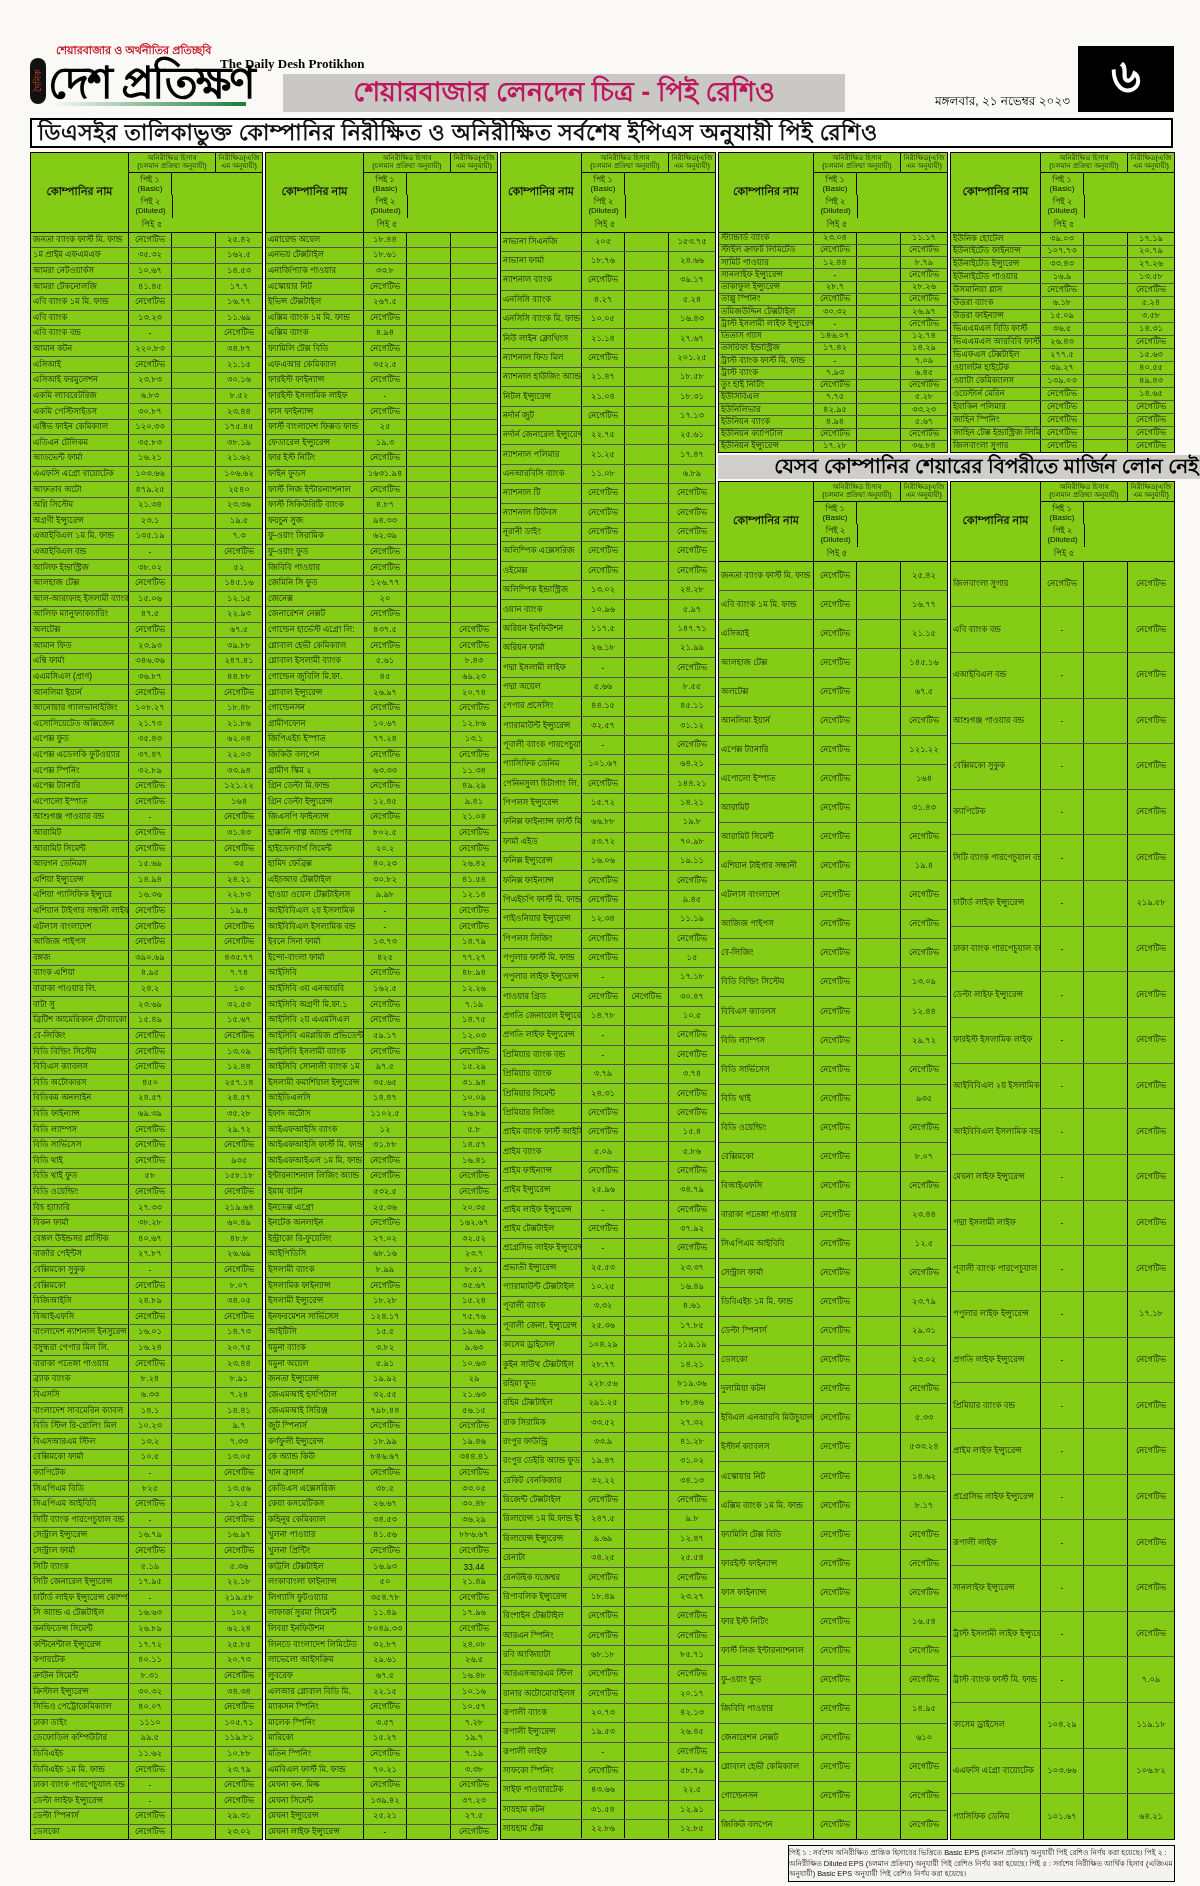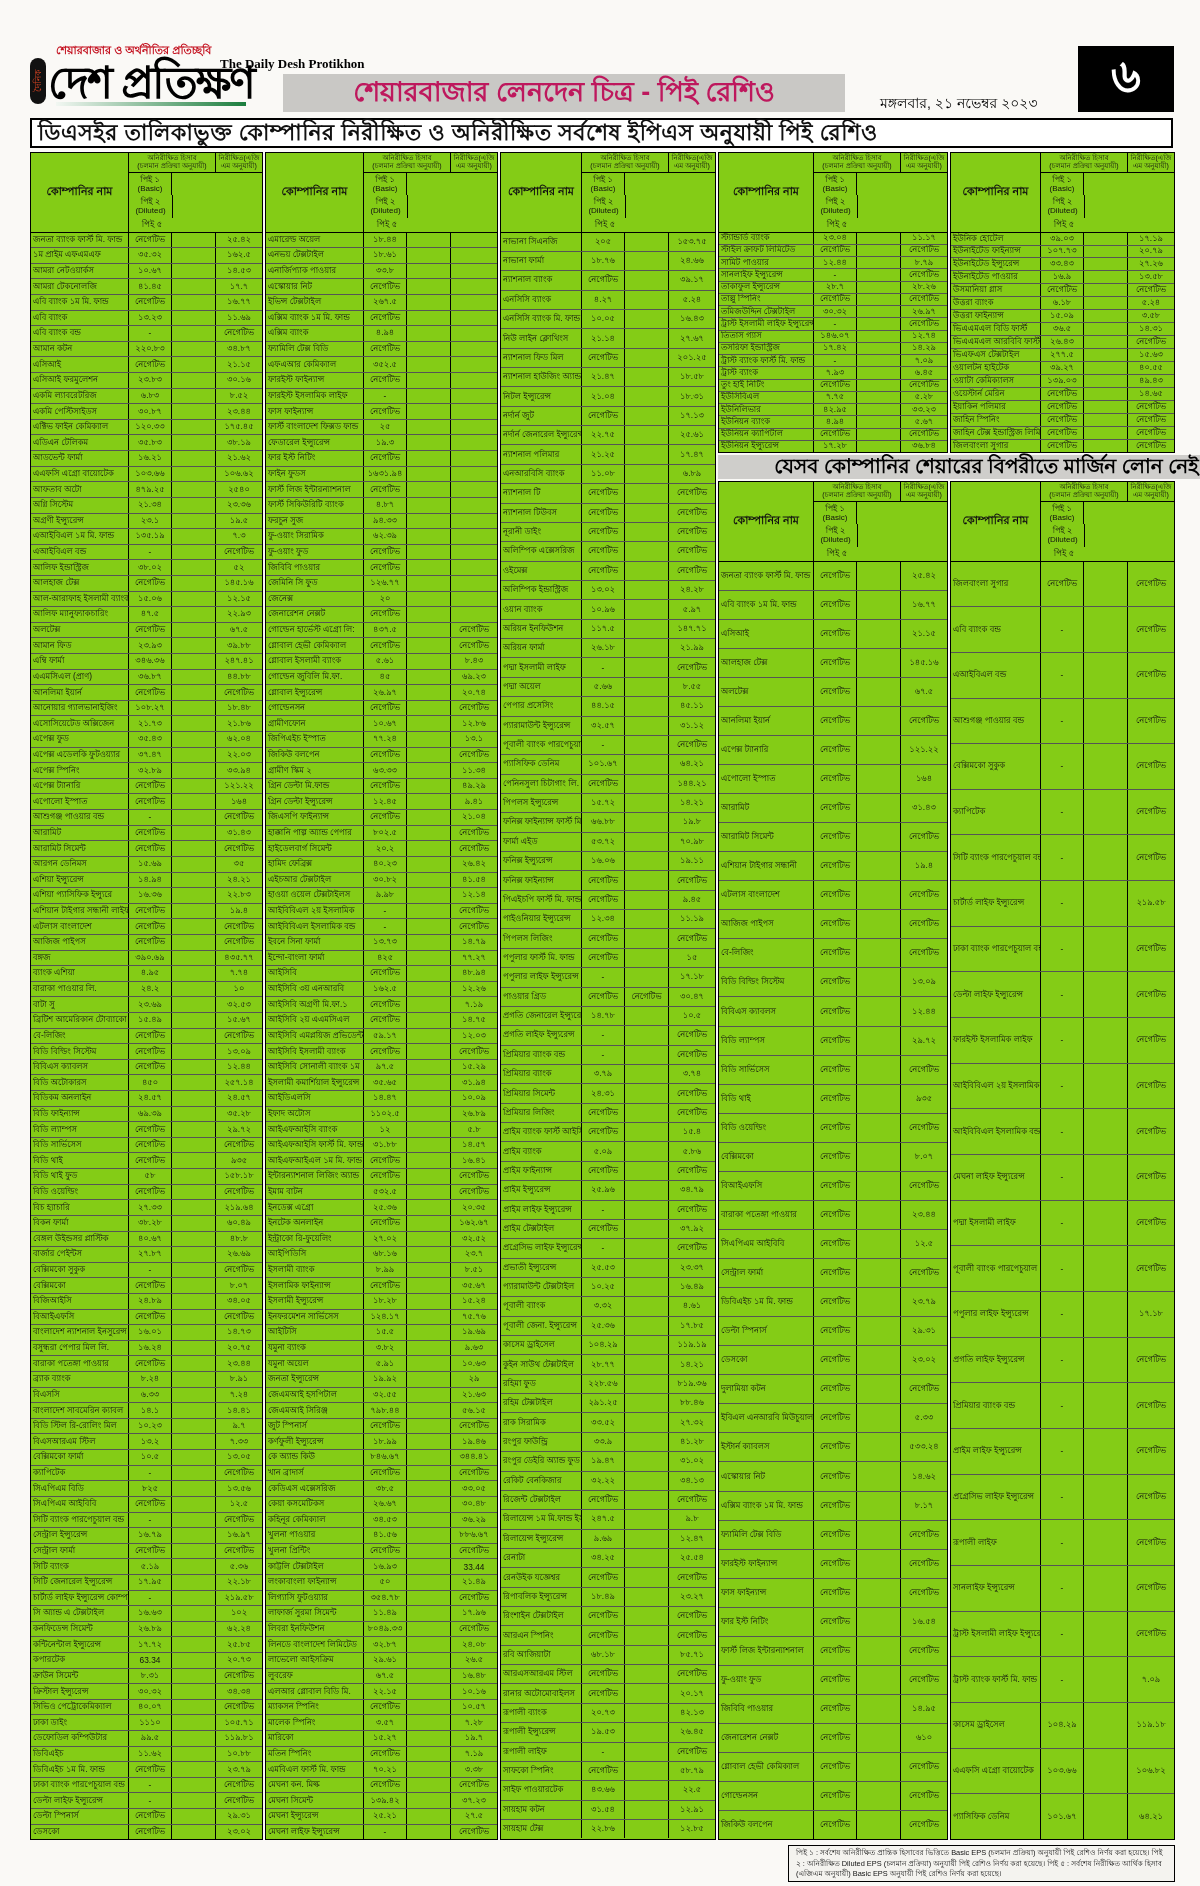--- a/index.html
+++ b/index.html
@@ -10,21 +10,21 @@
   #daily-badge{position:absolute;left:0px;top:18px;width:16px;height:46px;background:#111;color:#d42;
     writing-mode:vertical-rl;transform:rotate(180deg);font-size:9px;text-align:center;border-radius:8px;}
   #mast-title{position:absolute;left:18px;top:10px;font-size:44px;font-weight:900;letter-spacing:-2px;color:#000;}
   #green-line{position:absolute;left:26px;top:62px;width:190px;height:4px;
     background:linear-gradient(to right,#f2f7f2,#1b7d3d);}
   #mast-sub{position:absolute;left:220px;top:56px;font-size:13px;font-weight:bold;color:#000;
     font-family:"Liberation Serif",serif;white-space:nowrap;}
   
   #titlebar{position:absolute;left:283px;top:74px;width:562px;height:38px;background:#c9c8c5;
     display:flex;align-items:center;justify-content:center;font-size:27px;font-weight:bold;color:#be185d;}
-  #date-line{position:absolute;left:880px;top:92px;width:190px;font-size:14px;text-align:left;color:#000;}
+  #date-line{position:absolute;left:880px;top:92px;width:190px;font-size:12px;text-align:right;color:#000;}
   #pageno-box{position:absolute;left:1078px;top:46px;width:96px;height:66px;background:#000;color:#fff;
     display:flex;align-items:center;justify-content:center;font-size:46px;font-weight:bold;}
   
   #section-title{position:absolute;left:30px;top:118px;width:1143px;height:30px;border:2px solid #000;
     background:#fff;display:flex;align-items:center;justify-content:flex-start;padding-left:6px;
     font-size:22px;font-weight:bold;letter-spacing:0.5px;box-sizing:border-box;}
   
   .pe-table{position:absolute;display:flex;flex-direction:column;border:1.5px solid #000;background:#84cc16;box-sizing:border-box;}
   .thead{display:flex;border-bottom:1px solid #000;flex:0 0 auto;}
   .th-name{flex:1.35;display:flex;align-items:center;justify-content:center;font-size:11px;font-weight:bold;
@@ -44,21 +44,21 @@
     white-space:nowrap;display:flex;align-items:center;}
   .c-v1{width:42px;border-right:1px solid #000;}
   .c-v2{width:43px;border-right:1px solid #000;}
   .c-v5{width:46px;}
   .c-v1,.c-v2,.c-v5{font-size:8.3px;display:flex;align-items:center;justify-content:center;overflow:hidden;white-space:nowrap;}
   
   #margin-banner{position:absolute;left:718px;top:455px;width:457px;height:24px;background:#cfcecb;
     display:flex;align-items:center;justify-content:center;font-size:20px;font-weight:bold;color:#000;padding-left:40px;}
   
   #footer-note{position:absolute;left:788px;top:1845px;width:387px;height:37px;border:1.5px solid #000;
-    background:#f4f3ef;font-size:7.4px;line-height:1.45;padding:2px 7px;box-sizing:border-box;overflow:hidden;}
+    background:#f4f3ef;font-size:7.4px;line-height:1.45;padding:2px 0;box-sizing:border-box;overflow:hidden;}
 </style>
 </head>
 <body>
 
 <div id="page">
 
   <div id="masthead">
     <div id="tagline">শেয়ারবাজার ও অর্থনীতির প্রতিচ্ছবি</div>
     <div id="daily-badge">দৈনিক</div>
     <div id="mast-title">দেশ প্রতিক্ষণ</div>
@@ -638,21 +638,21 @@
           <div class="c-v5">৬২.২৪</div>
         </div>
         <div class="row">
           <div class="c-name">কন্টিনেন্টাল ইন্স্যুরেন্স</div>
           <div class="c-v1">১৭.৭২</div>
           <div class="c-v2"></div>
           <div class="c-v5">২৫.৮৫</div>
         </div>
         <div class="row">
           <div class="c-name">কপারটেক</div>
-          <div class="c-v1">63.34</div>
+          <div class="c-v1">৪০.১১</div>
           <div class="c-v2"></div>
           <div class="c-v5">২০.৭৩</div>
         </div>
         <div class="row">
           <div class="c-name">ক্রাউন সিমেন্ট</div>
           <div class="c-v1">৮.৩১</div>
           <div class="c-v2"></div>
           <div class="c-v5">নেগেটিভ</div>
         </div>
         <div class="row">

